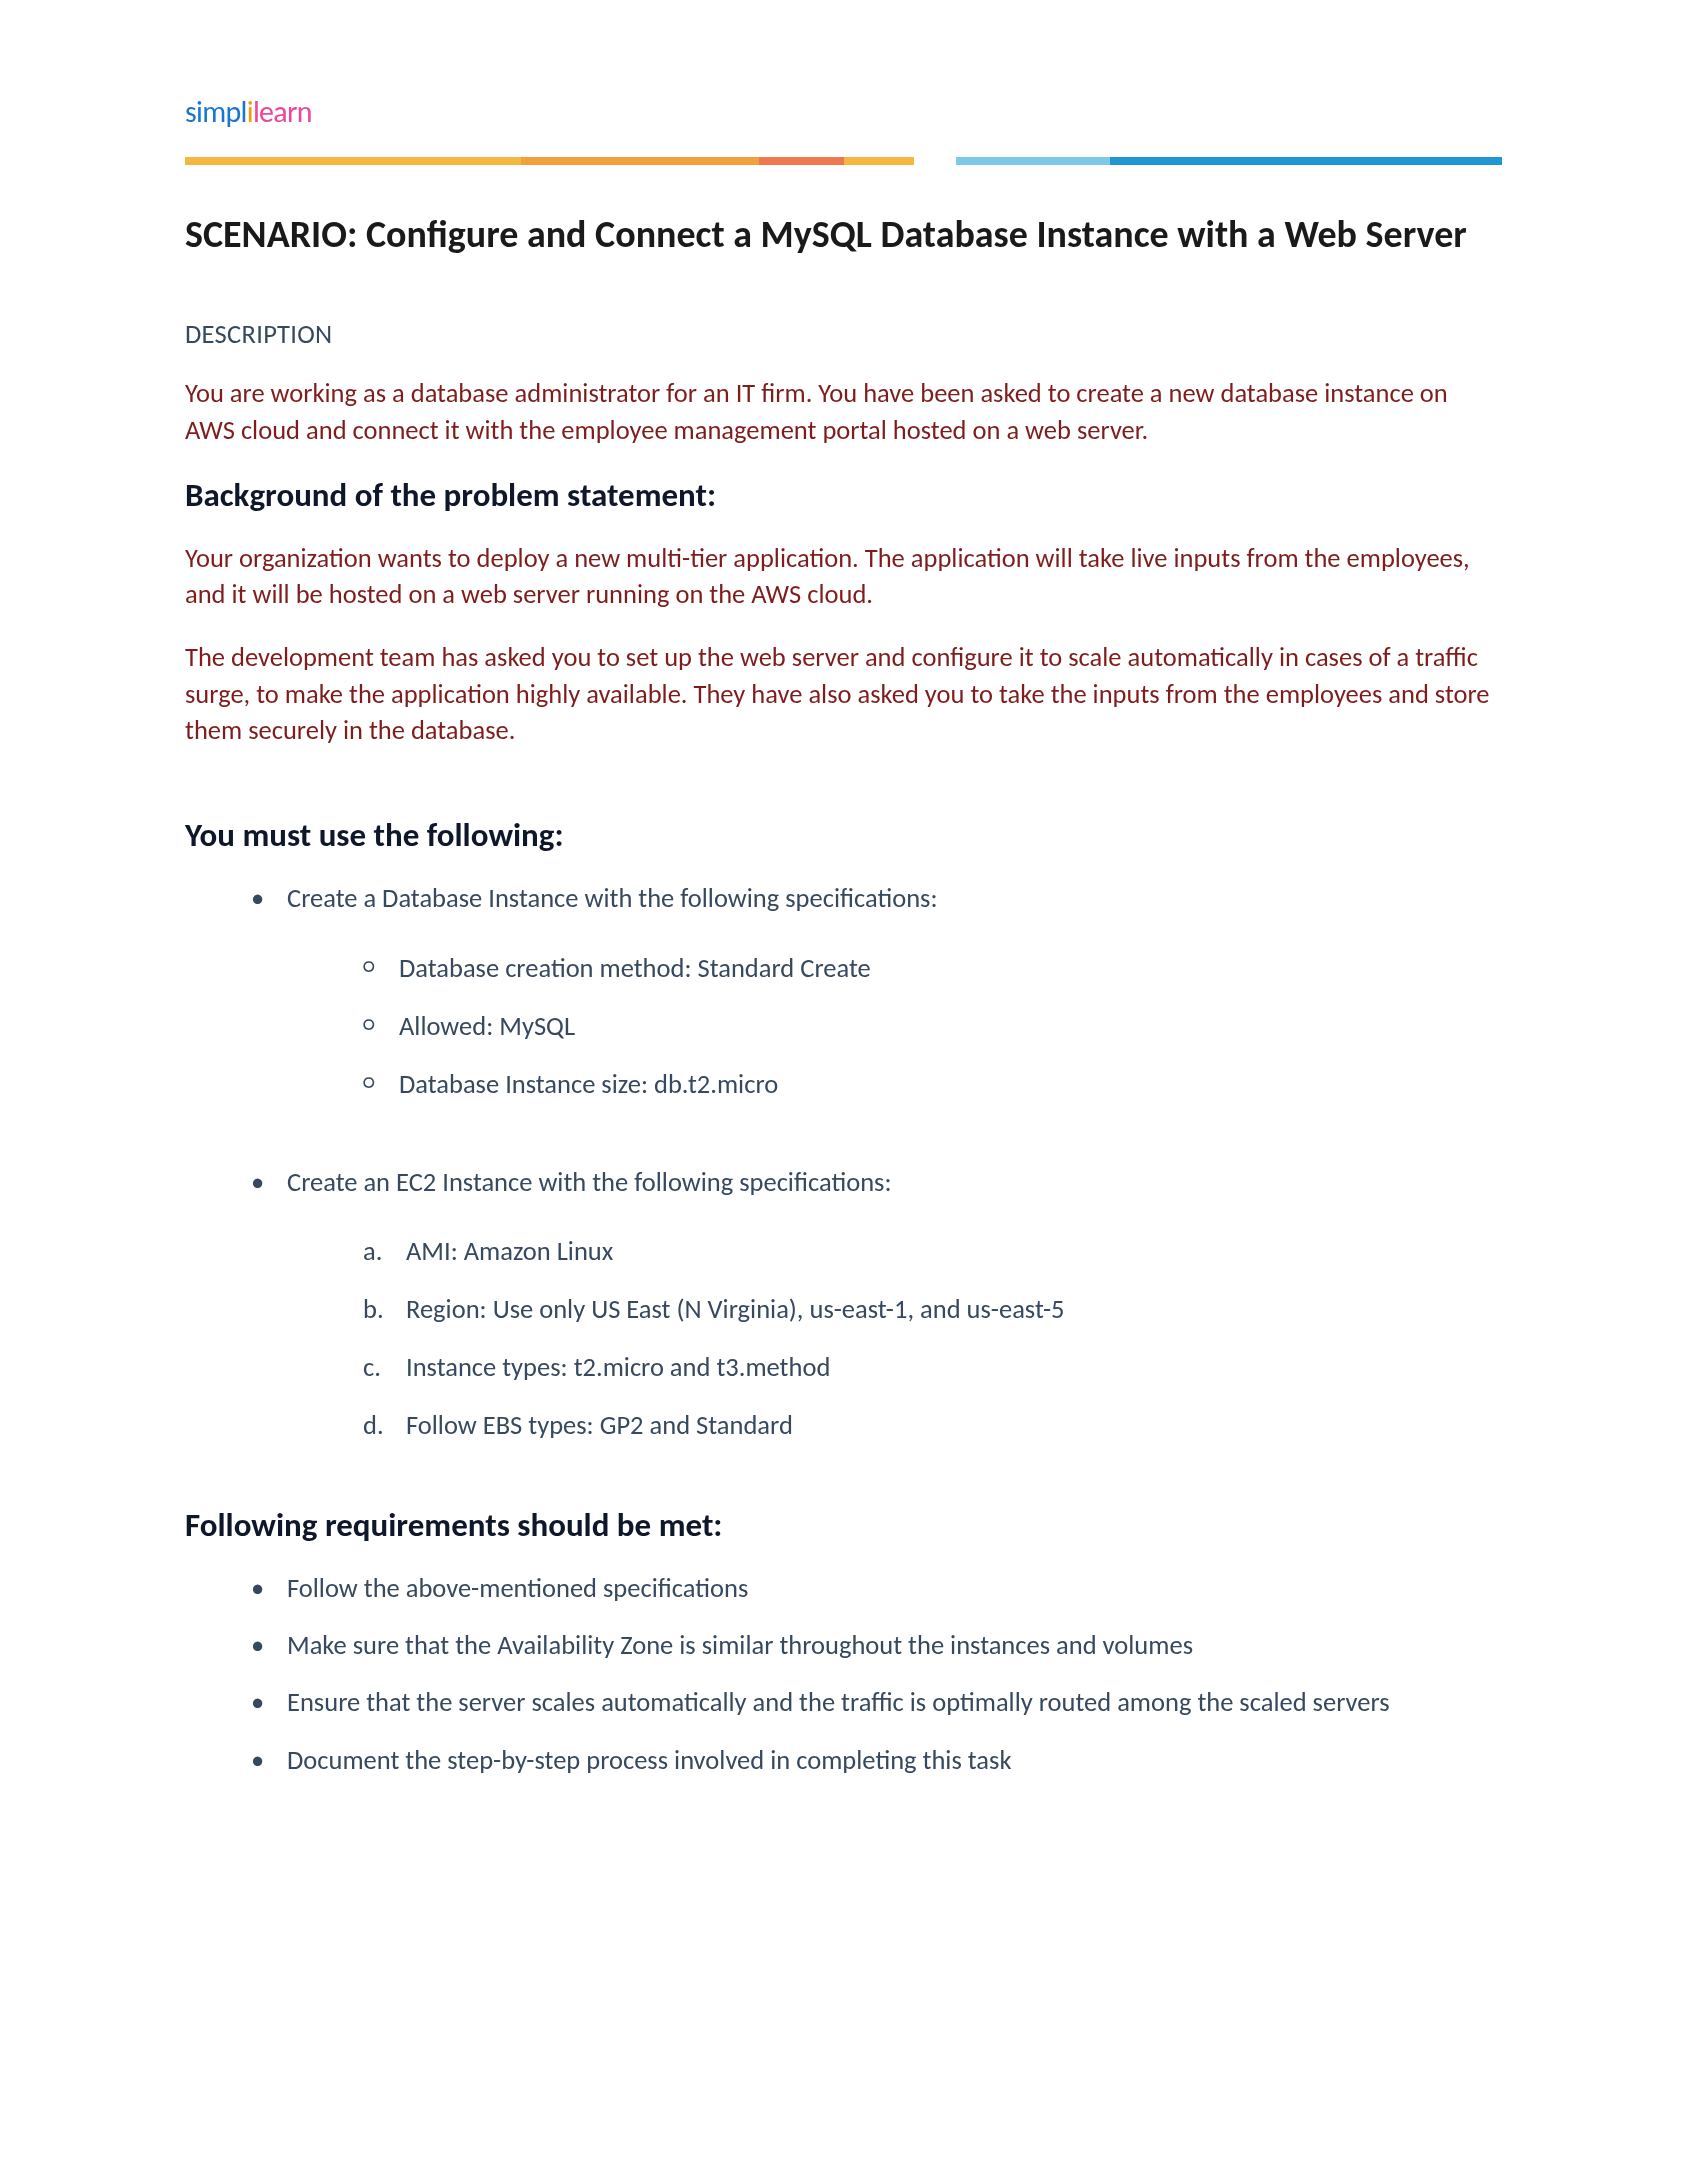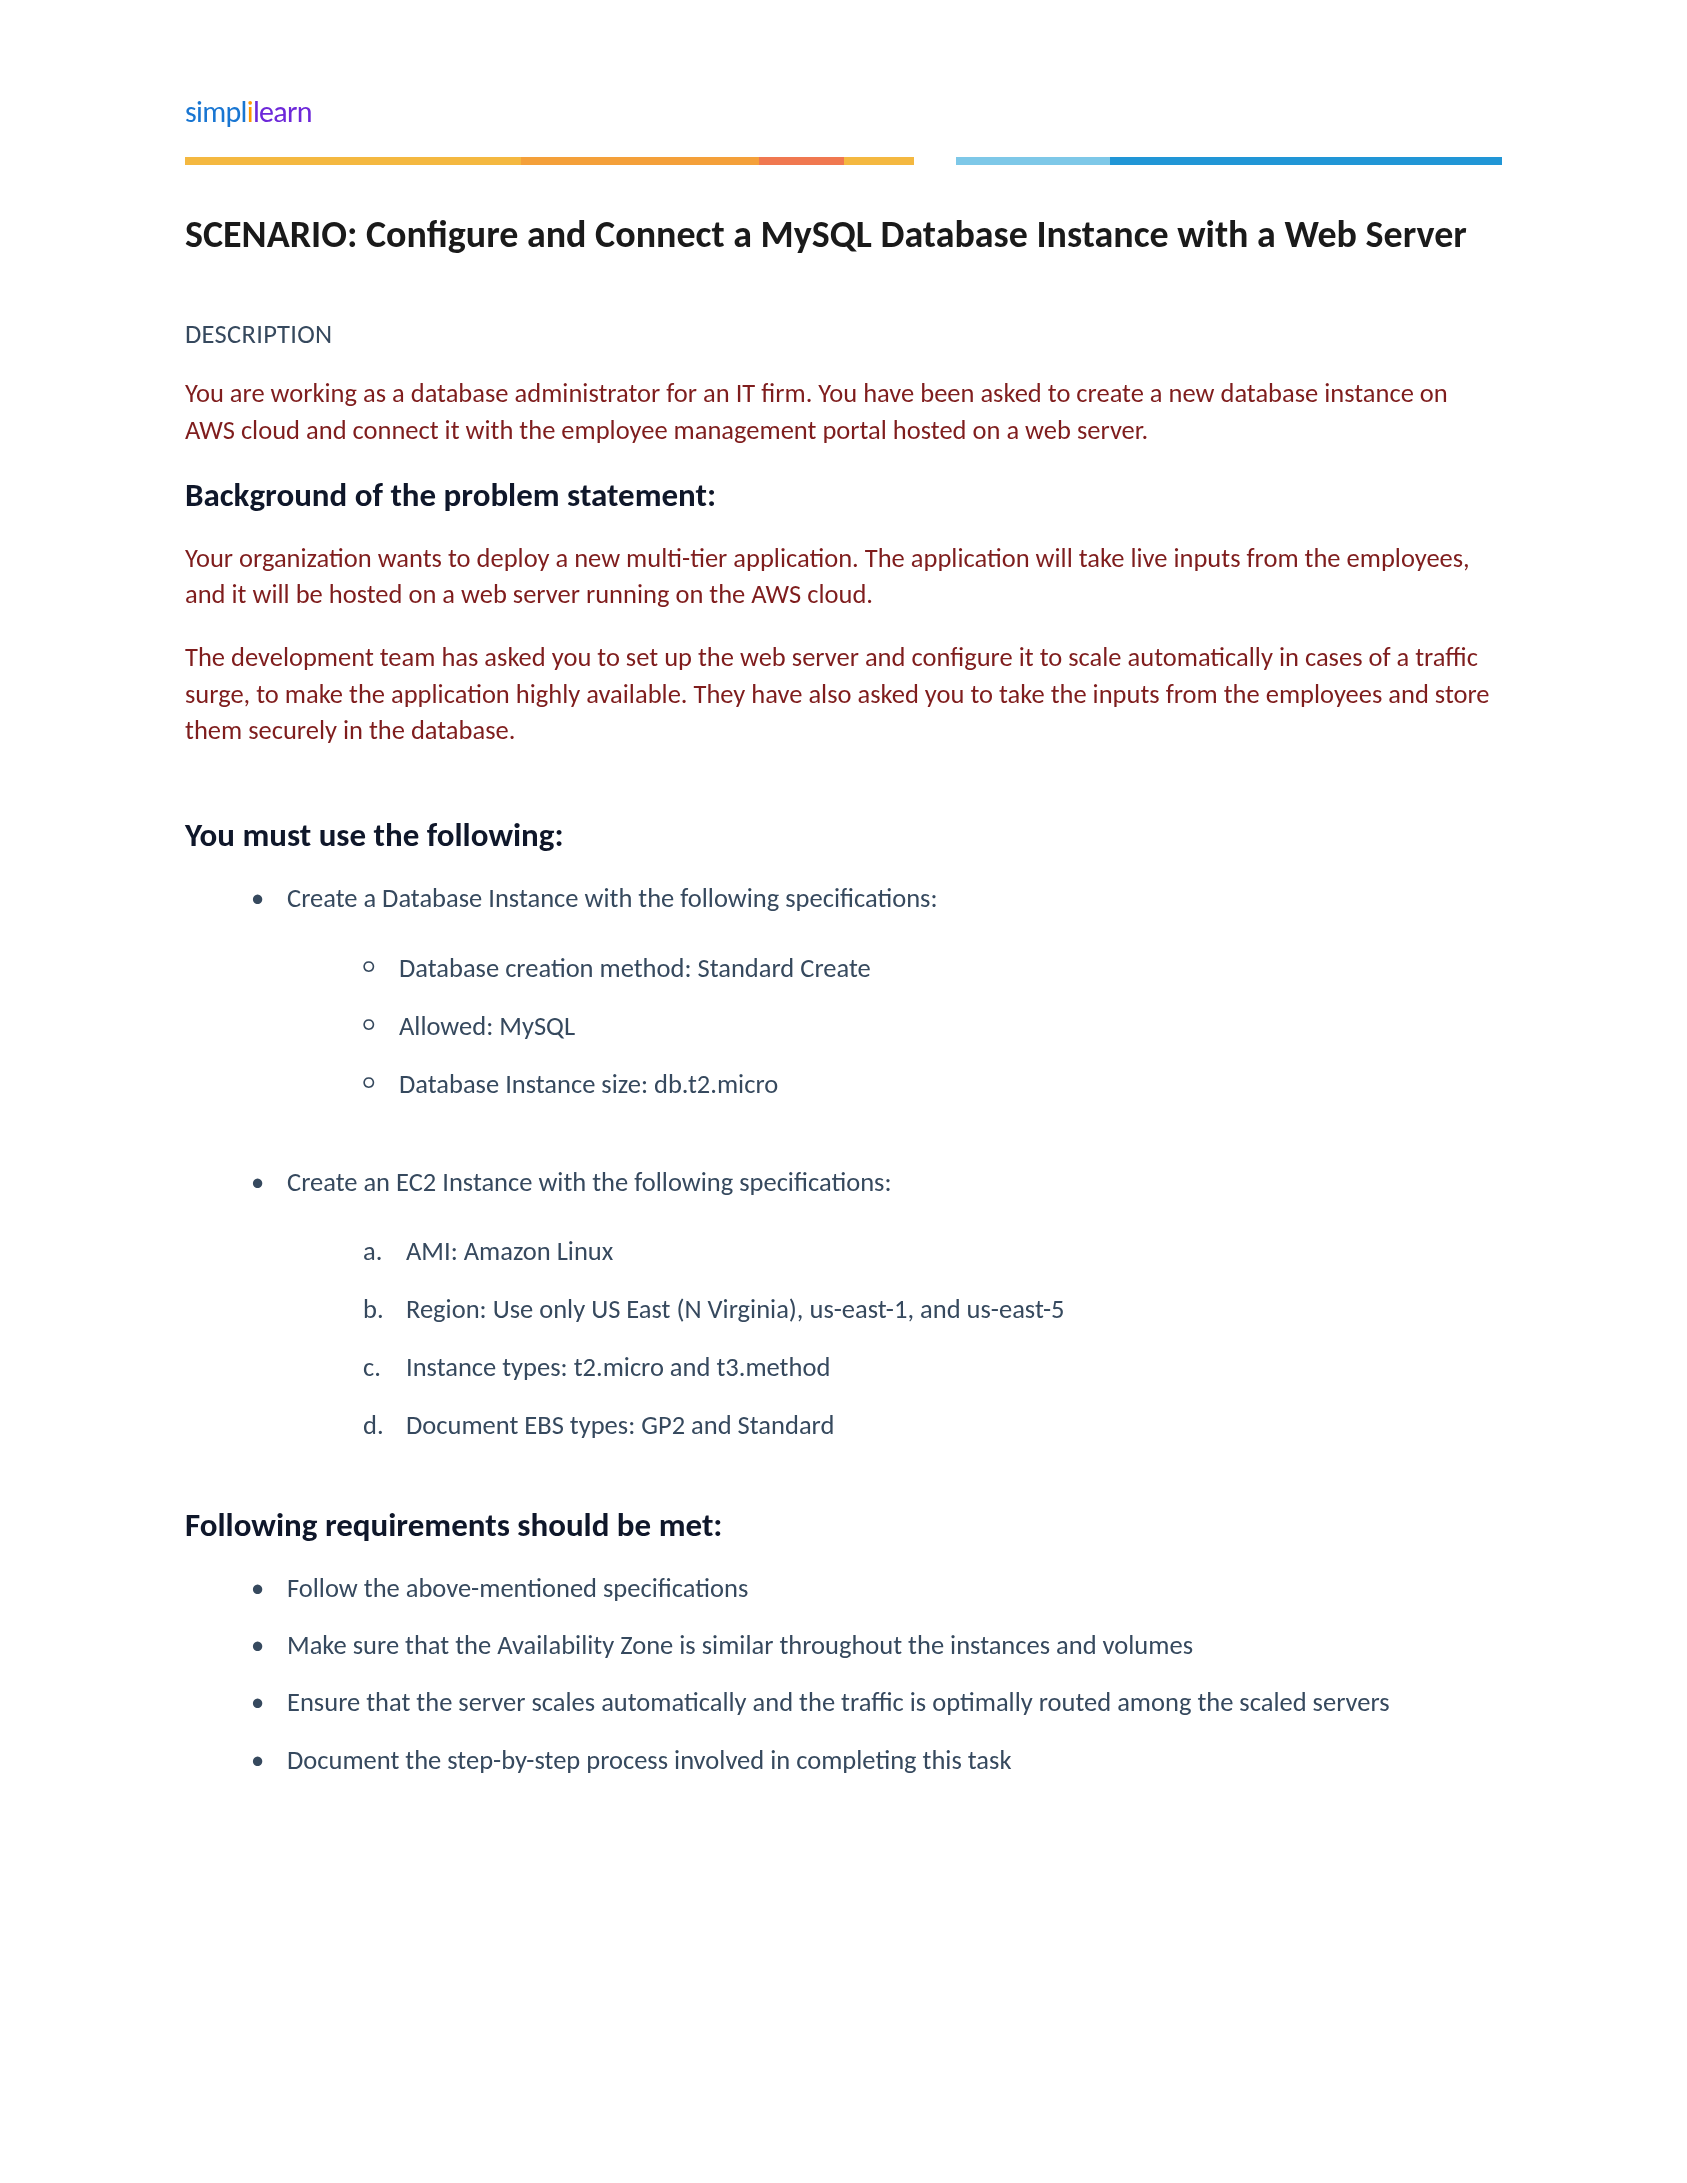--- a/index.html
+++ b/index.html
@@ -29,21 +29,21 @@
     
     .logo .simpl {
       color: #1976d2;
     }
     
     .logo .i {
       color: #ff9800;
     }
     
     .logo .learn {
-      color: #6d28d9;
+      color: #ec4899;
     }
     
     .color-bar {
       display: flex;
       height: 8px;
       margin-bottom: 46px;
     }
     
     .bar-segment-1 { background: #f4b840; flex: 2.4; }
     .bar-segment-2 { background: #f4a03a; flex: 1.7; }
@@ -192,21 +192,21 @@
 
   <div class="spacer-large"></div>
 
   <ul class="bullet-list">
     <li>
       <span>Create an EC2 Instance with the following specifications:</span>
       <ul class="sub-list alpha">
         <li><span class="marker">a.</span><span>AMI: Amazon Linux</span></li>
         <li><span class="marker">b.</span><span>Region: Use only US East (N Virginia), us-east-1, and us-east-5</span></li>
         <li><span class="marker">c.</span><span>Instance types: t2.micro and t3.method</span></li>
-        <li><span class="marker">d.</span><span>Document EBS types: GP2 and Standard</span></li>
+        <li><span class="marker">d.</span><span>Follow EBS types: GP2 and Standard</span></li>
       </ul>
     </li>
   </ul>
 
   <div class="spacer-large"></div>
 
   <h3 class="subheading">Following requirements should be met:</h3>
 
   <ul class="bullet-list">
     <li>Follow the above-mentioned specifications</li>

